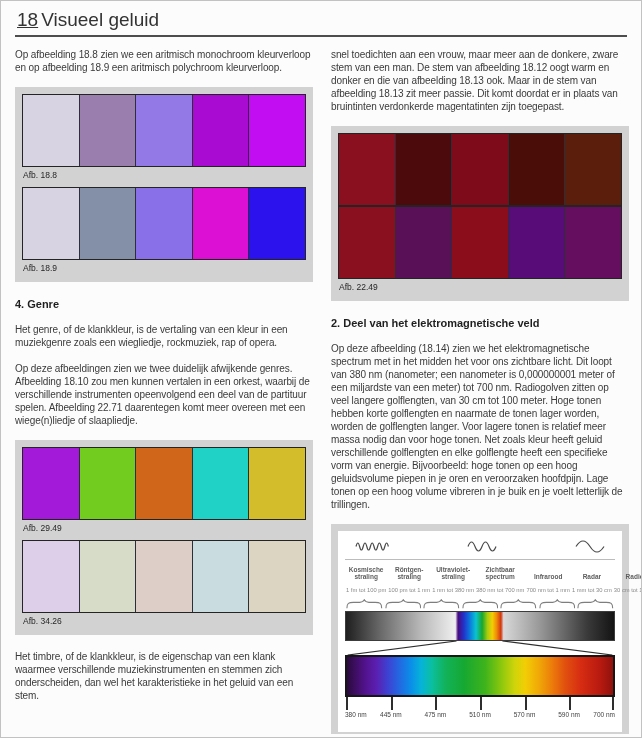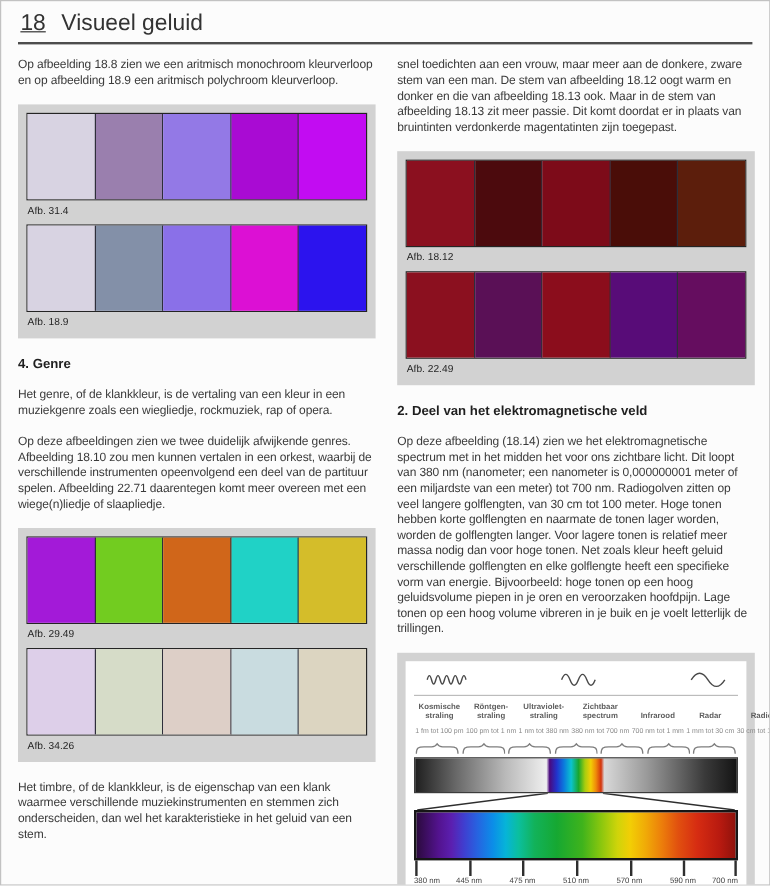--- a/index.html
+++ b/index.html
@@ -7,21 +7,21 @@
     width:642px;height:738px;box-sizing:border-box;position:relative;
     background:#fcfcfc;border:1px solid #c2c2c2;overflow:hidden;
     padding:6px 14px 0 14px;
     font-family:"Liberation Sans", sans-serif;color:#3a3a3a;
   }
   
   .hdr{
     font-size:19px;color:#333;font-weight:400;line-height:1.15;
     border-bottom:2px solid #4d4d4d;padding:2px 0 4px 2px;margin:0;
   }
-  .hdr .num{margin-right:13px;text-decoration:underline;}
+  .hdr .num{margin-right:3px;text-decoration:underline;}
   
   .cols{display:flex;gap:18px;margin-top:11px;}
   .col{width:298px;min-width:298px;font-size:10px;line-height:13px;}
   .col p{margin:0 0 13px 0;letter-spacing:-0.1px;}
   .sec-h{font-size:11px;font-weight:bold;color:#1f1f1f;margin:16px 0 12px 0;}
   
   .figbox{background:#d2d2d2;padding:7px 7px 2px 7px;margin:0 0 15px 0;}
   .swrow{display:flex;height:71px;border:1px solid #242424;background:#fff;}
   .sw{flex:1;border-right:1px solid #2e2e3a;}
   .sw:last-child{border-right:none;}
@@ -64,21 +64,21 @@
       <p>Op afbeelding 18.8 zien we een aritmisch monochroom kleurverloop en op afbeelding 18.9 een aritmisch polychroom kleurverloop.</p>
 
       <div class="figbox">
         <div class="swrow">
           <div class="sw" style="background-color: rgb(216, 211, 226);"></div>
           <div class="sw" style="background-color: rgb(154, 127, 174);"></div>
           <div class="sw" style="background-color: rgb(147, 121, 230);"></div>
           <div class="sw" style="background-color: rgb(169, 11, 211);"></div>
           <div class="sw" style="background-color: rgb(194, 12, 242);"></div>
         </div>
-        <div class="figcap">Afb. 31.4</div>
+        <div class="figcap">Afb. 18.8</div>
         <div class="swrow">
           <div class="sw" style="background-color: rgb(216, 211, 226);"></div>
           <div class="sw" style="background-color: rgb(131, 144, 168);"></div>
           <div class="sw" style="background-color: rgb(138, 112, 232);"></div>
           <div class="sw" style="background-color: rgb(220, 16, 212);"></div>
           <div class="sw" style="background-color: rgb(44, 19, 238);"></div>
         </div>
         <div class="figcap">Afb. 18.9</div>
       </div>
 
@@ -113,21 +113,20 @@
       <p>snel toedichten aan een vrouw, maar meer aan de donkere, zware stem van een man. De stem van afbeelding 18.12 oogt warm en donker en die van afbeelding 18.13 ook. Maar in de stem van afbeelding 18.13 zit meer passie. Dit komt doordat er in plaats van bruintinten verdonkerde magentatinten zijn toegepast.</p>
 
       <div class="figbox">
         <div class="swrow">
           <div class="sw" style="background-color: rgb(139, 16, 31);"></div>
           <div class="sw" style="background-color: rgb(76, 10, 13);"></div>
           <div class="sw" style="background-color: rgb(125, 11, 25);"></div>
           <div class="sw" style="background-color: rgb(74, 13, 8);"></div>
           <div class="sw" style="background-color: rgb(92, 30, 12);"></div>
         </div>
-        <div class="figcap">Afb. 18.12</div>
         <div class="swrow">
           <div class="sw" style="background-color: rgb(139, 16, 31);"></div>
           <div class="sw" style="background-color: rgb(90, 16, 86);"></div>
           <div class="sw" style="background-color: rgb(139, 13, 28);"></div>
           <div class="sw" style="background-color: rgb(88, 12, 120);"></div>
           <div class="sw" style="background-color: rgb(101, 13, 95);"></div>
         </div>
         <div class="figcap">Afb. 22.49</div>
       </div>
 

